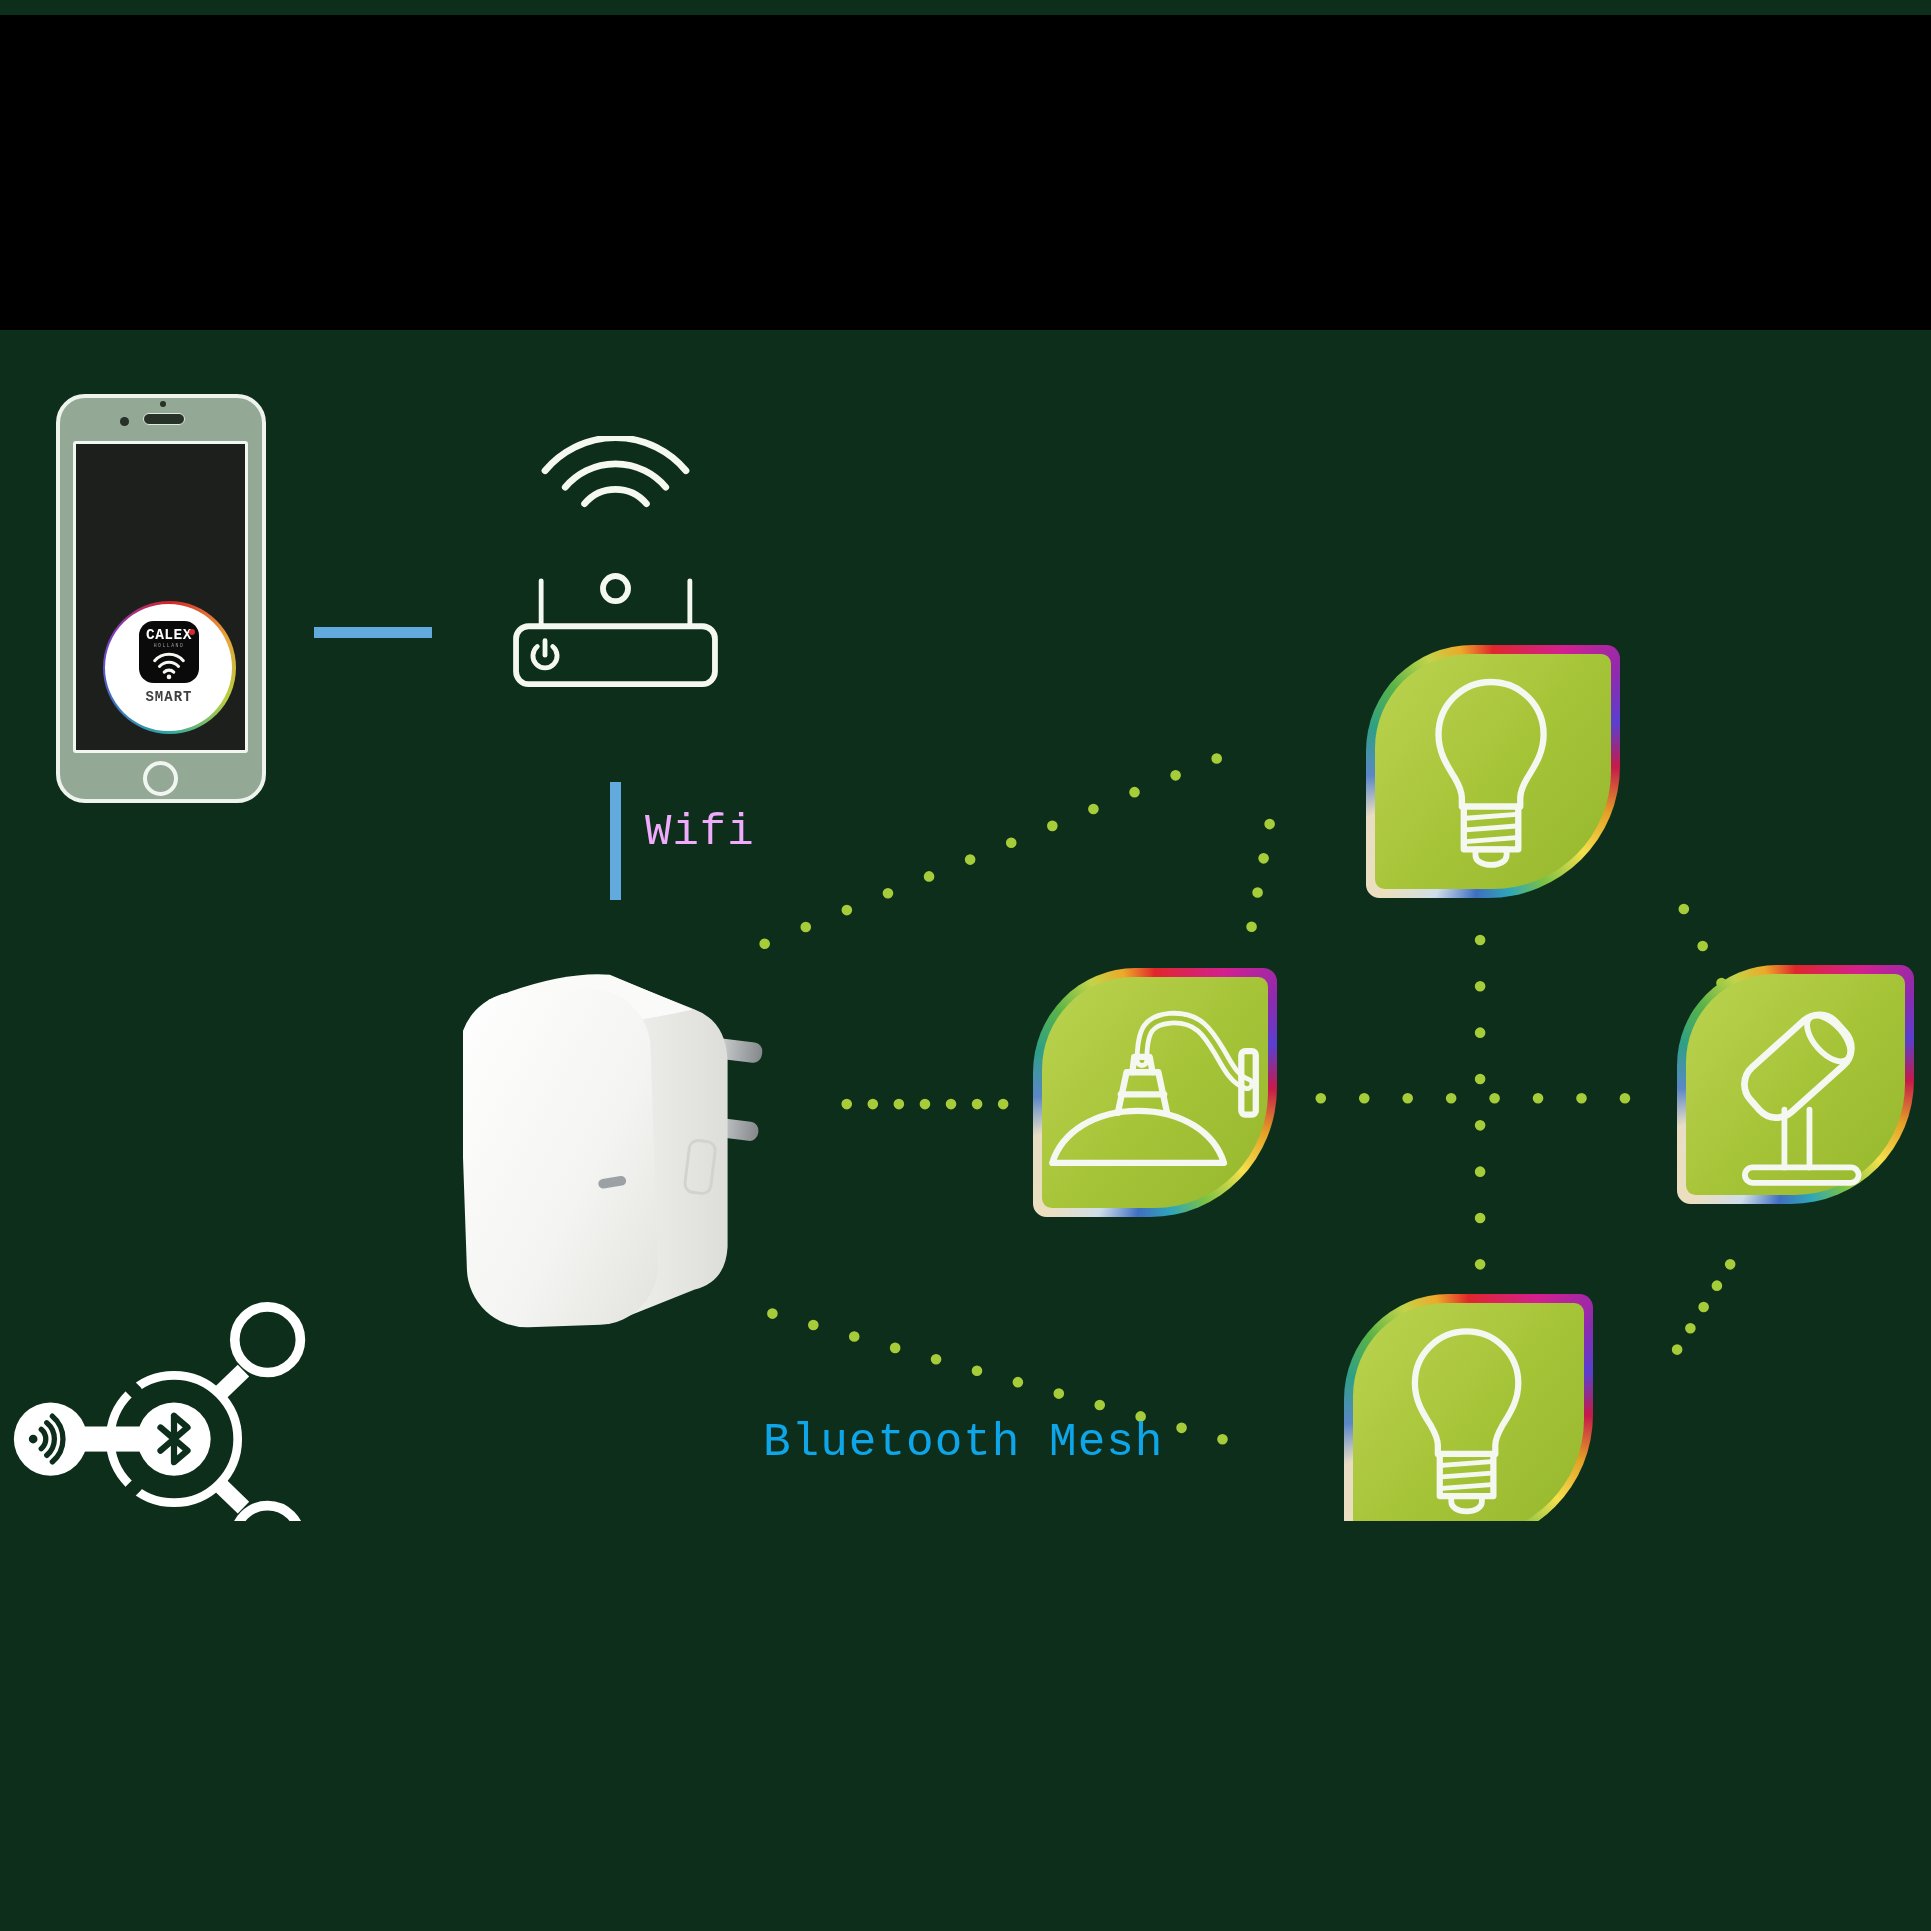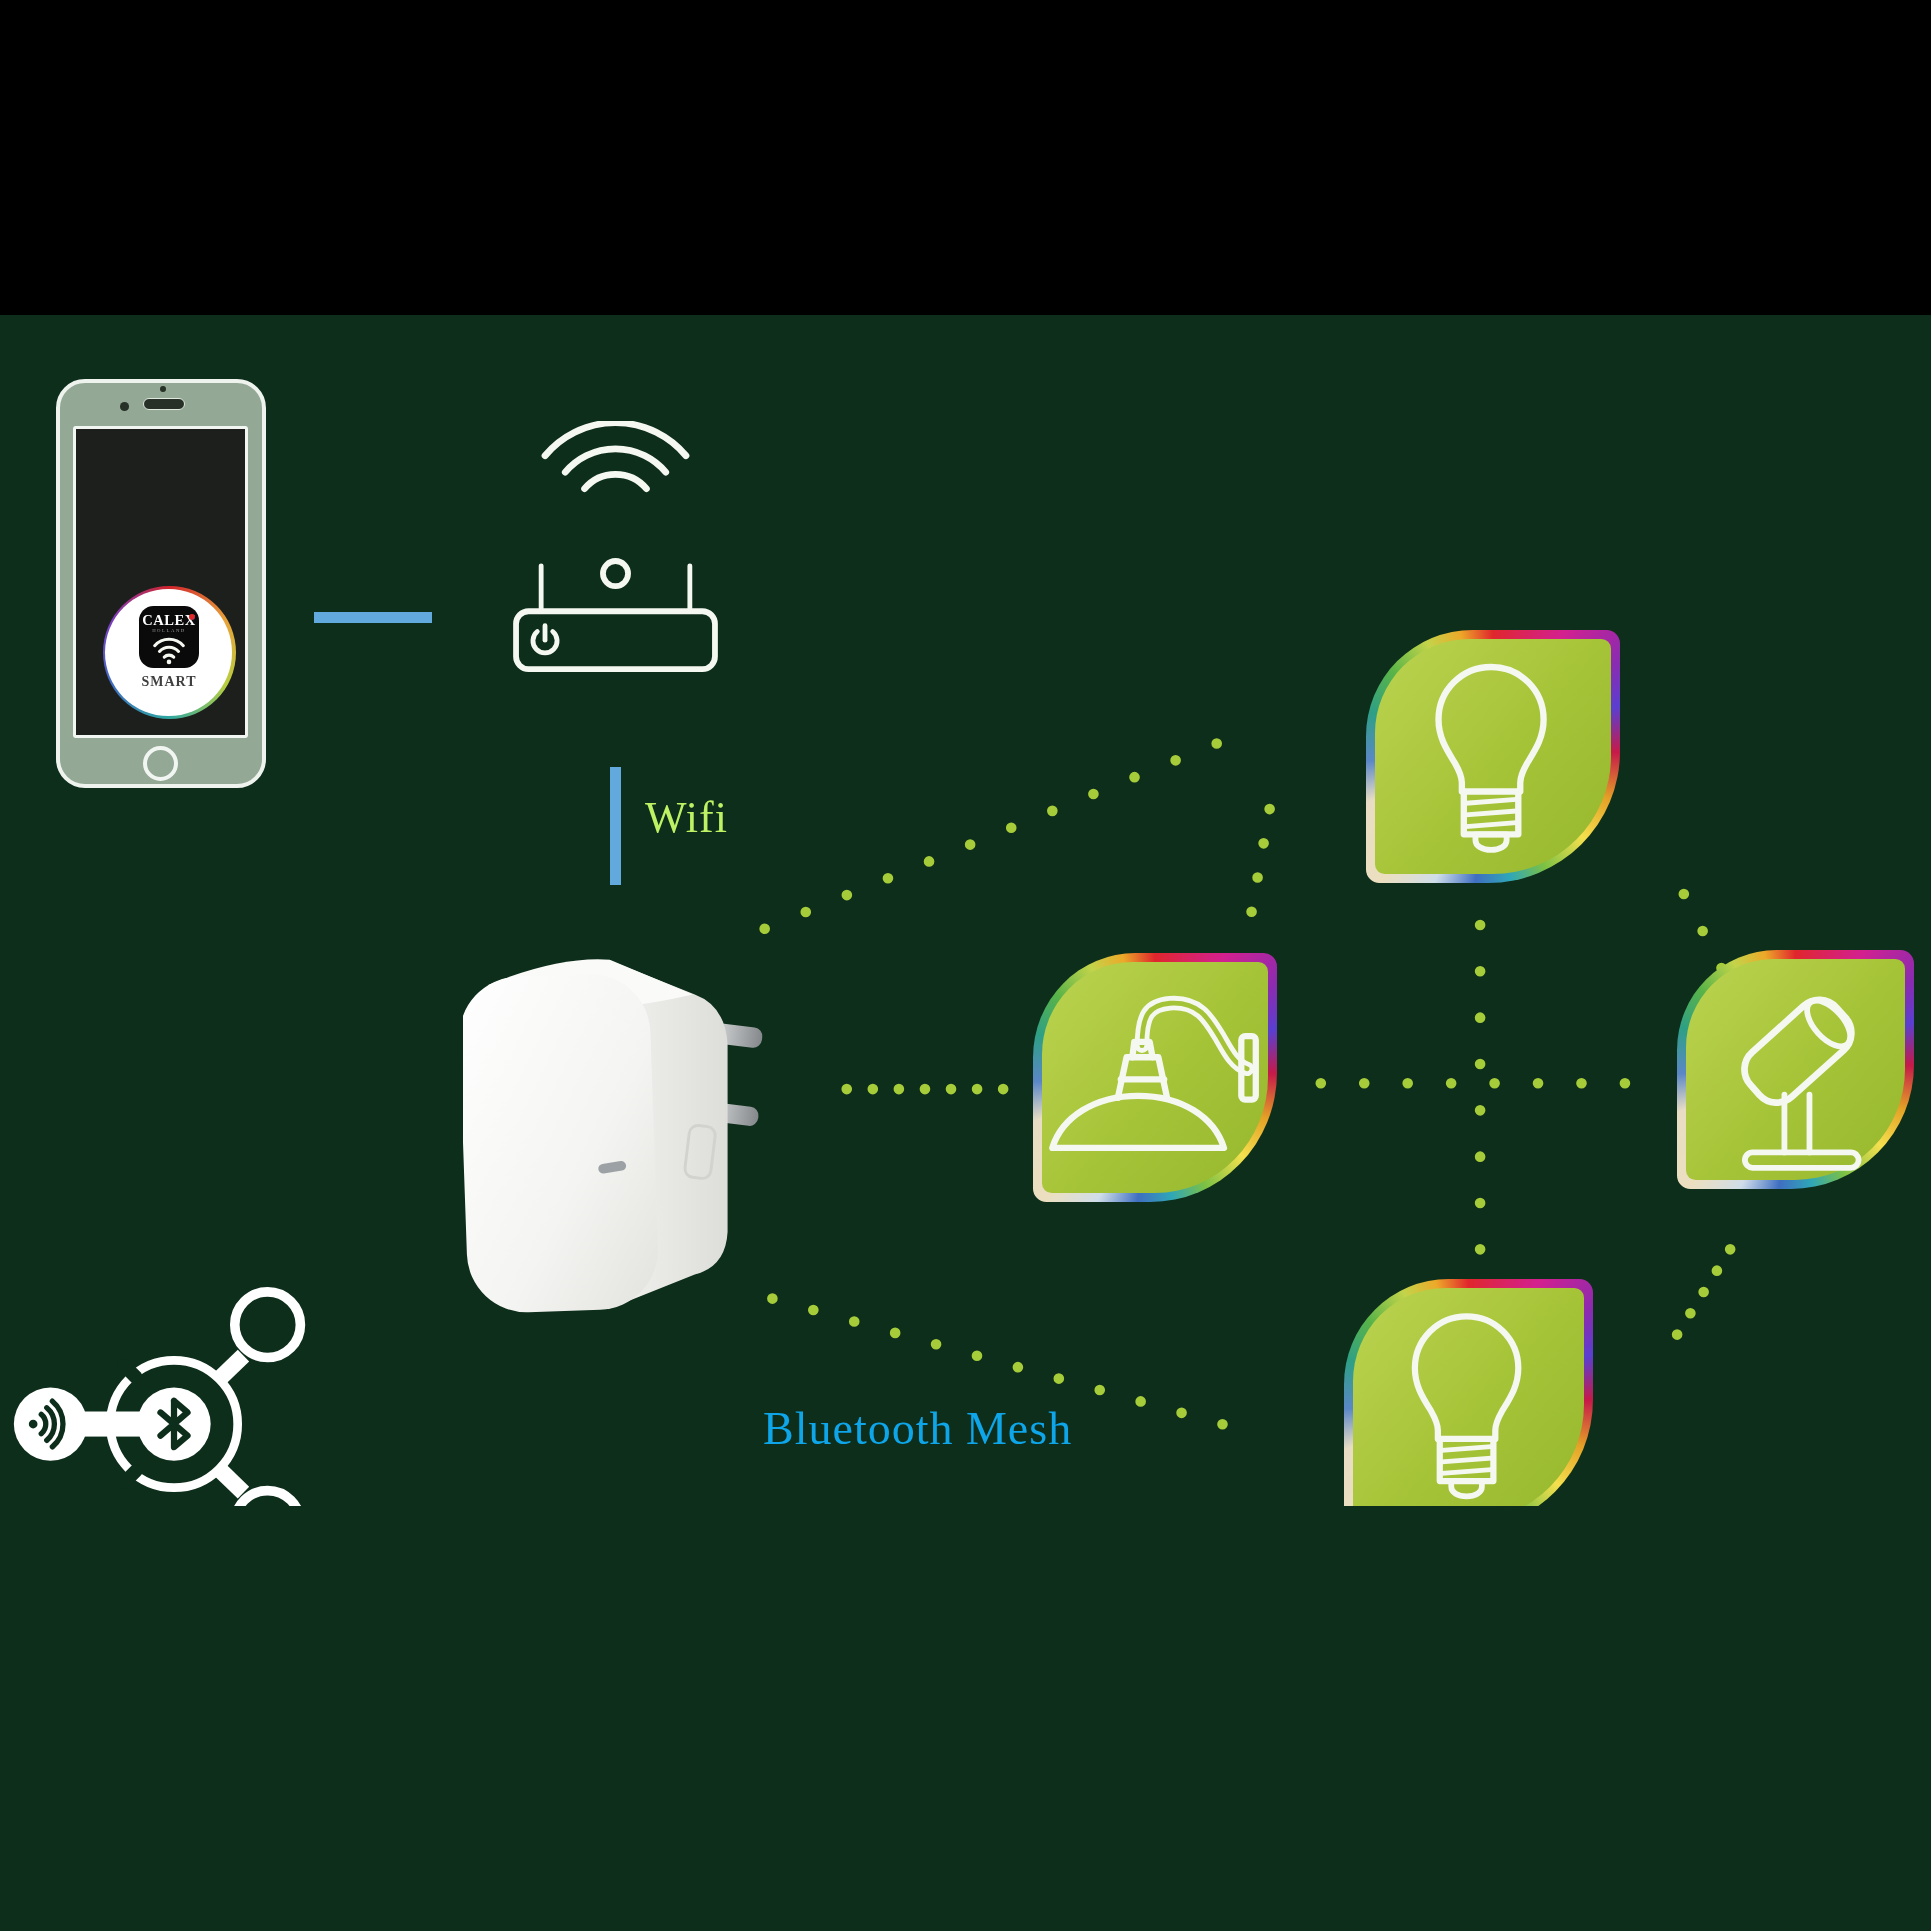--- a/index.html
+++ b/index.html
@@ -1,17 +1,17 @@
 <!DOCTYPE html>
 <html><head>
 <meta charset="utf-8">
 <style>
   html,body{margin:0;padding:0;background:#0d2e1b;}
   #canvas{position:relative;width:1931px;height:1506px;background:#0d2e1b;overflow:hidden;
-          font-family:Liberation Serif, serif;}
+          font-family:Liberation Mono, monospace;margin-top:15px;}
   .abs{position:absolute;}
 
   
   #top-bar{left:0;top:0;width:1931px;height:315px;background:#000;}
 
   
   #phone{left:56px;top:379px;width:210px;height:409px;background:#94a995;
          border:4.8px solid #eef3ee;border-radius:29px;box-sizing:border-box;}
   #phone-screen{left:12.6px;top:43px;width:175px;height:312px;background:#1d1f1d;
                 border:3.9px solid #f2f6f2;border-radius:2.9px;box-sizing:border-box;}
@@ -30,21 +30,21 @@
   #app-brand{color:#fff;font-weight:bold;font-size:14.5px;letter-spacing:0.5px;margin-top:6.8px;line-height:14.5px;}
   #app-brand-sub{color:#9a9a9a;font-size:4.8px;letter-spacing:1.5px;line-height:5.8px;}
   #calex-plus-dot{position:absolute;right:3.9px;top:7.7px;width:5.8px;height:5.8px;border-radius:50%;
             background:radial-gradient(circle at 35% 35%,#e02828 55%,#2a52c0);}
   #app-smart{color:#3f3f3f;font-weight:bold;font-size:14px;letter-spacing:1px;margin-top:5.8px;}
 
   
   .blue-line{background:#62aade;}
   #line-phone-router{left:314px;top:612px;width:118px;height:10.6px;}
   #line-router-gateway{left:610px;top:767px;width:10.6px;height:118px;}
-  #wifi-label{left:645px;top:792px;font-size:44px;color:#bef264;letter-spacing:1px;}
+  #wifi-label{left:645px;top:792px;font-size:44px;color:#f0abfc;letter-spacing:1px;}
 
   
   #bt-label{left:763px;top:1402px;font-size:46px;color:#0ea5e9;letter-spacing:1px;}
 
   
   .leaf-rim{position:absolute;inset:0;border-radius:42% 13.5px 52% 13.5px;
     background:conic-gradient(from 0deg,
       #e0262c 0deg,#d3208f 30deg,#8c2bb0 52deg,#5a3fd0 68deg,#c61a49 88deg,
       #e4a126 110deg,#f5e04e 132deg,#7cc143 155deg,#2fa7b8 172deg,#3f6fc1 188deg,
       #cfdde9 205deg,#ecdfc0 222deg,#e8ddc4 250deg,#5b87c7 268deg,#2e9f86 290deg,

